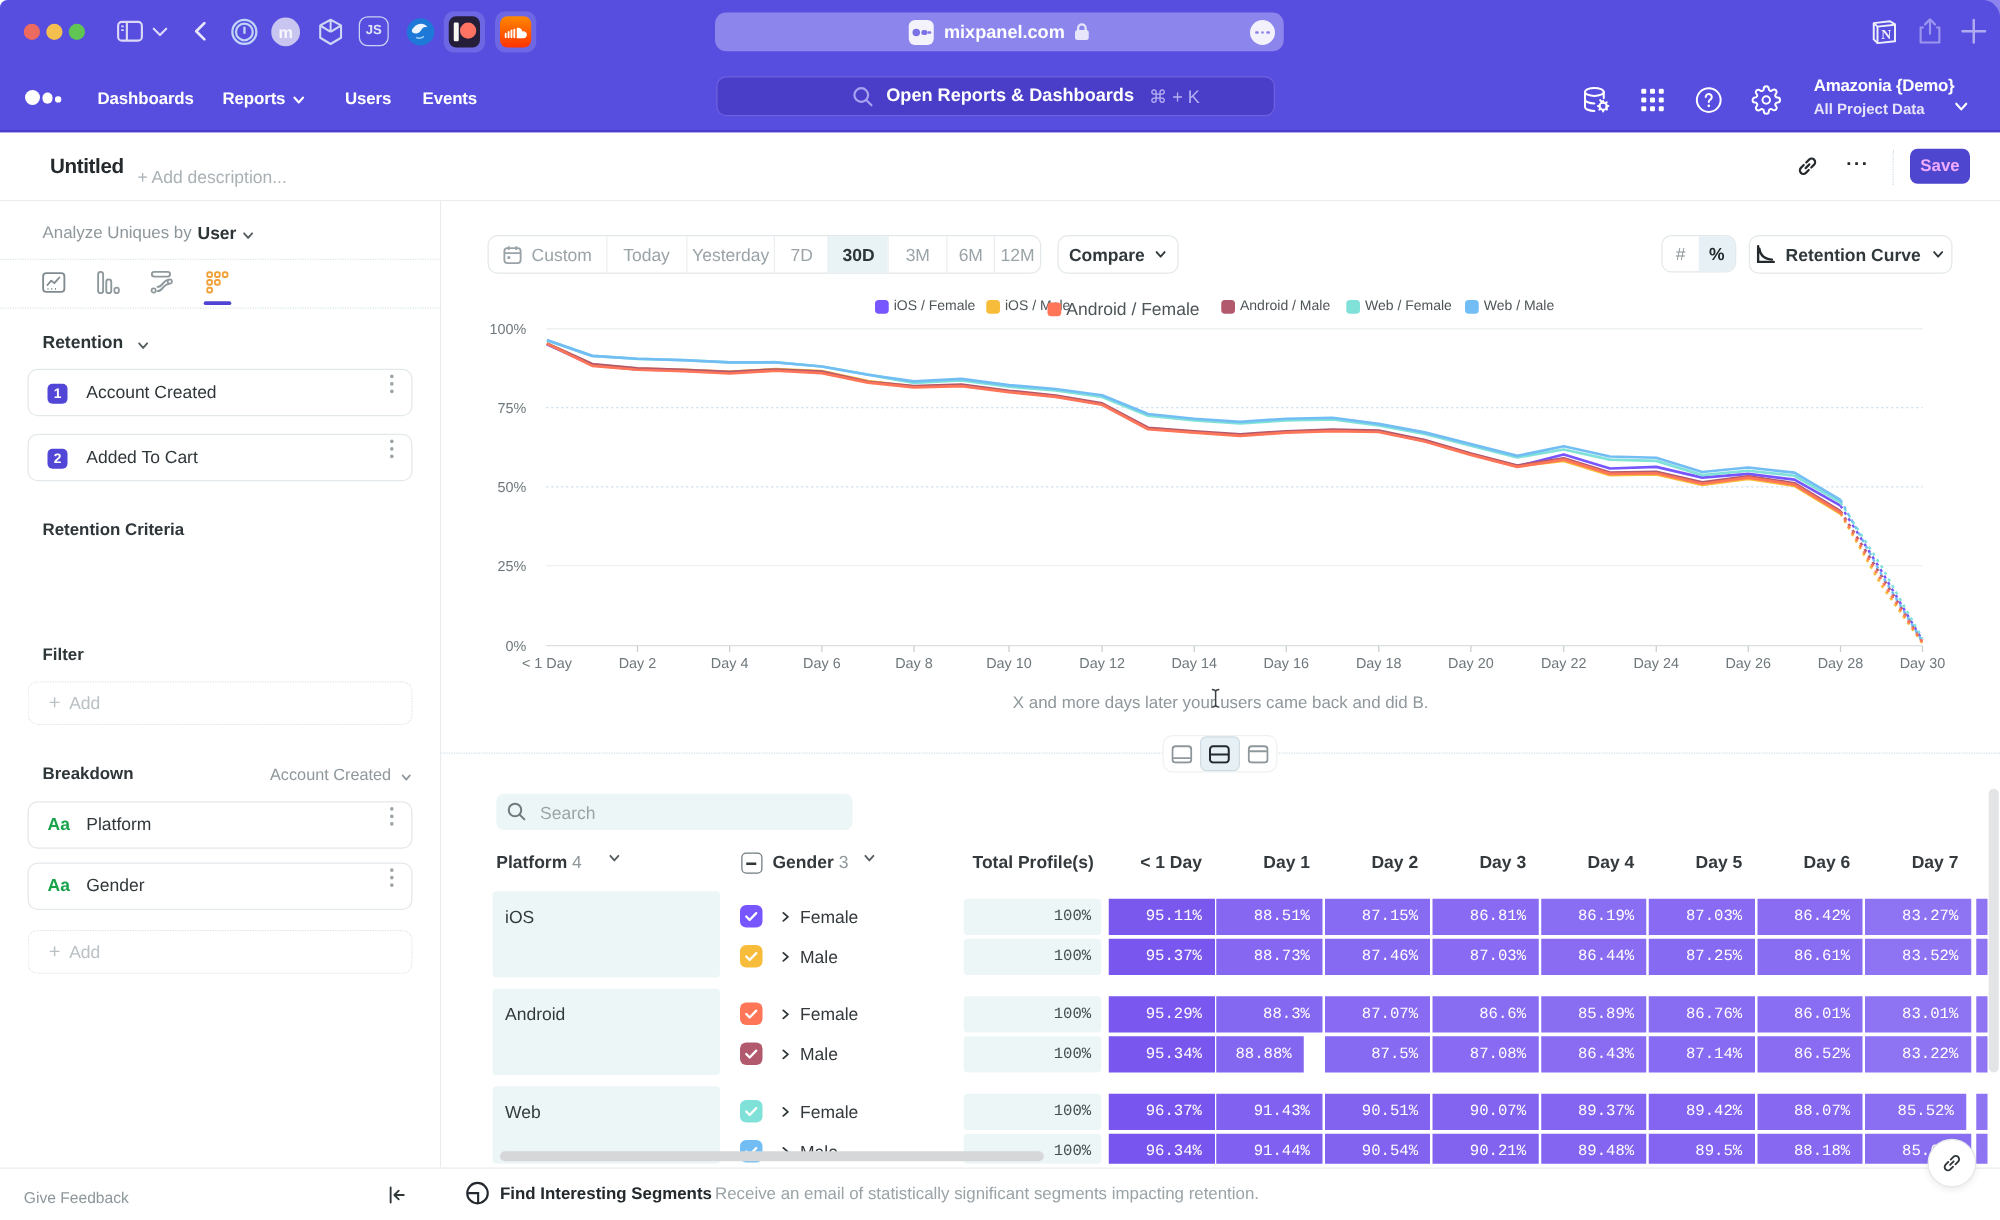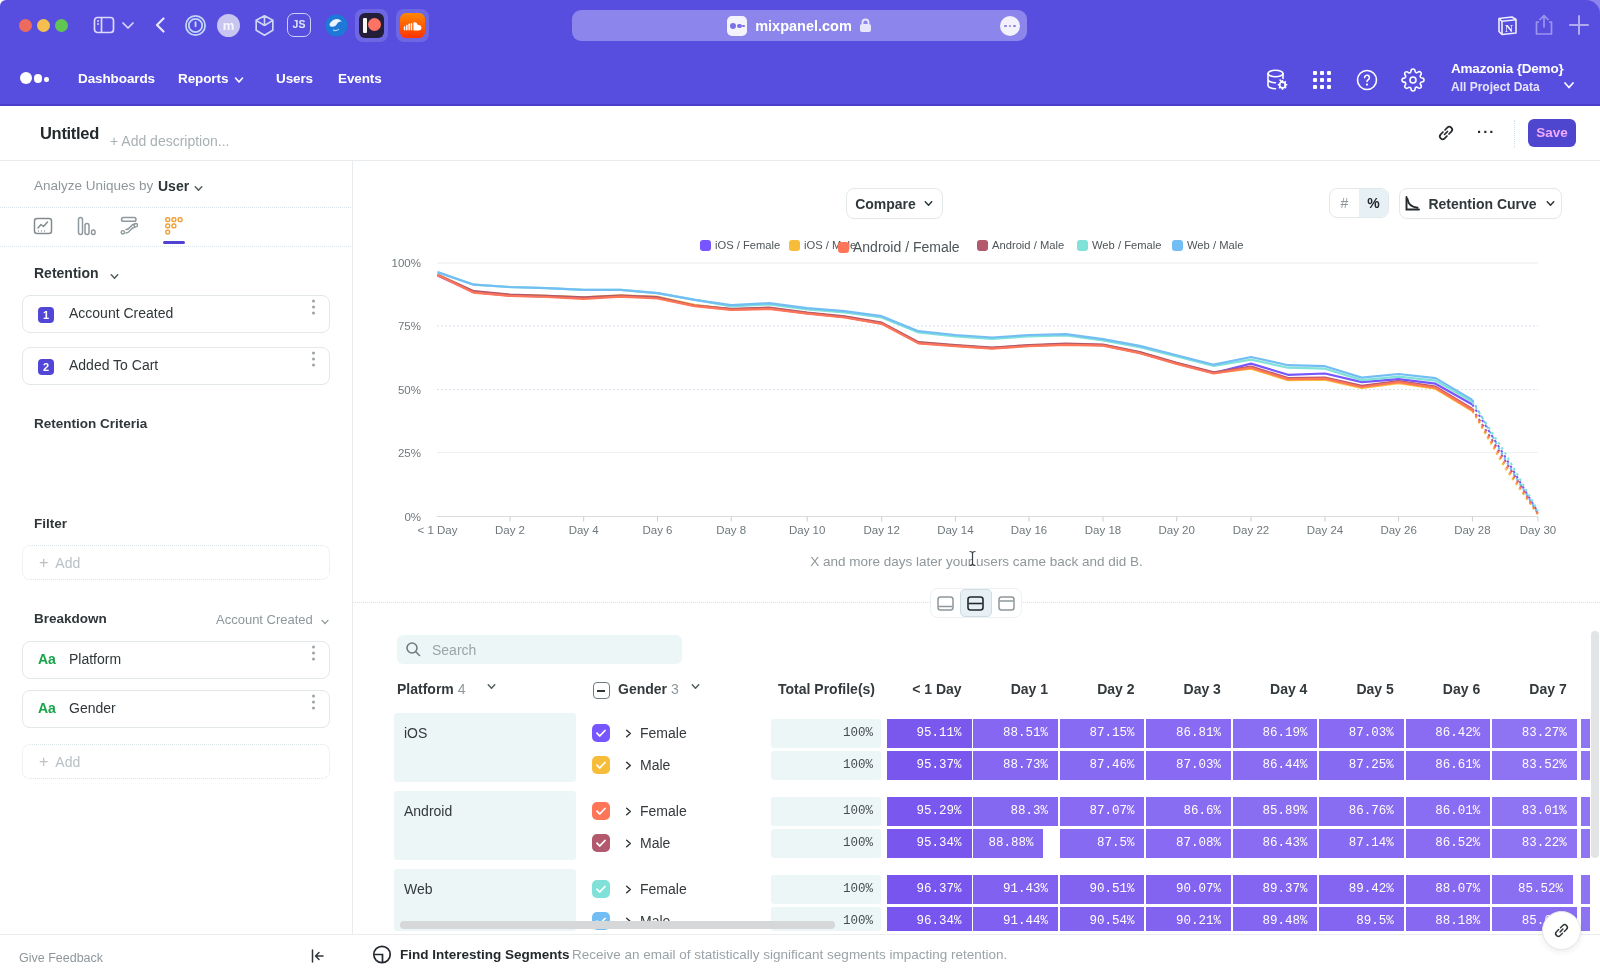--- a/index.html
+++ b/index.html
@@ -144,20 +144,28 @@
       <div class="abs" style="left:13.5px;top:2px;width:8.5px;height:8.5px;border-radius:50%;background:#fff"></div>
       <div class="abs" style="left:24px;top:5px;width:4.5px;height:4.5px;border-radius:50%;background:#fff"></div>
     </div>
     <div class="navtxt" style="left:78px;top:19px">Dashboards</div>
     <div class="navtxt" style="left:178px;top:19px">Reports</div>
     <svg class="abs" style="left:233px;top:22px" width="12" height="12" viewBox="0 0 12 12">
           <path d="M2.5 4l3.5 4 3.5-4" fill="none" stroke="#fff" stroke-width="1.6" stroke-linecap="round" stroke-linejoin="round"></path>
         </svg>
     <div class="navtxt" style="left:276px;top:19px">Users</div>
     <div class="navtxt" style="left:338px;top:19px">Events</div>
+    <div id="searchbar">
+      <svg style="margin-left:107px" width="19" height="19" viewBox="0 0 19 19">
+            <circle cx="8" cy="8" r="5.5" fill="none" stroke="#aaa3f0" stroke-width="1.7"></circle>
+            <line x1="12.2" y1="12.2" x2="16.2" y2="16.2" stroke="#aaa3f0" stroke-width="1.7" stroke-linecap="round"></line>
+          </svg>
+      <span style="color:#fff;font-weight:700;margin-left:9px">Open Reports &amp; Dashboards</span>
+      <span style="color:#b6b0f2;margin-left:12px;font-weight:400">⌘ + K</span>
+    </div>
 
     <svg class="abs" style="left:1264px;top:15px" width="26" height="26" viewBox="0 0 26 26">
           <ellipse cx="11.5" cy="6.5" rx="7.5" ry="3.2" class="whtico"></ellipse>
           <path d="M4 6.5v6c0 1.8 3.4 3.2 7.5 3.2M4 12.5v6c0 1.8 3.4 3.2 7.5 3.2M19 6.5v5" class="whtico"></path>
           <circle cx="18.5" cy="18" r="3" class="whtico"></circle>
           <path d="M18.5 13.8v1.6m0 5.2v1.6m4.2-4.4h-1.6m-5.2 0h-1.6m7.1-3l-1.1 1.1m-3.7 3.7l-1.1 1.1m6 0L21 17.9m-3.8-3.7l-1.1-1.1" class="whtico" stroke-width="1.3"></path>
         </svg>
 
     <svg class="abs" style="left:1310px;top:16px" width="24" height="24" viewBox="0 0 24 24">
           <g fill="#fff">
@@ -284,20 +292,36 @@
     <svg class="dots3" style="top:11px" width="3" height="16">
           <circle cx="1.5" cy="2" r="1.5" fill="#9aa3a7"></circle>
           <circle cx="1.5" cy="8" r="1.5" fill="#9aa3a7"></circle>
           <circle cx="1.5" cy="14" r="1.5" fill="#9aa3a7"></circle>
         </svg>
   </div>
   <div class="addbox" style="top:583px"><span style="font-size:16px">+</span>&nbsp; Add</div>
 </div>
 
 <div id="main" class="abs" style="left:353px;top:161px;width:1247px;height:773px;background:#fff">
+  <div id="bgroup">
+<div class="seg" style="width:94px"><svg style="margin-right:7px" width="16" height="16" viewBox="0 0 16 16">
+            <rect x="1.5" y="2.5" width="13" height="12" rx="2.5" fill="none" stroke="#9aa3a7" stroke-width="1.5"></rect>
+            <line x1="1.5" y1="6.5" x2="14.5" y2="6.5" stroke="#9aa3a7" stroke-width="1.5"></line>
+            <line x1="5" y1="1" x2="5" y2="4" stroke="#9aa3a7" stroke-width="1.5"></line>
+            <line x1="11" y1="1" x2="11" y2="4" stroke="#9aa3a7" stroke-width="1.5"></line>
+            <rect x="4" y="9" width="2.2" height="2.2" fill="#9aa3a7"></rect>
+          </svg>Custom</div>
+<div class="seg" style="width:64px">Today</div>
+<div class="seg" style="width:71px">Yesterday</div>
+<div class="seg" style="width:43px">7D</div>
+<div class="seg selseg" style="width:48px">30D</div>
+<div class="seg" style="width:47px">3M</div>
+<div class="seg" style="width:38px">6M</div>
+<div class="seg" style="width:37px">12M</div>
+</div>
 <div class="btn" style="left:493px;top:27px;width:97px;height:31px">Compare<svg style="margin-left:7px" width="11" height="11" viewBox="0 0 12 12">
           <path d="M2.5 4l3.5 4 3.5-4" fill="none" stroke="#30383b" stroke-width="1.6" stroke-linecap="round" stroke-linejoin="round"></path>
         </svg></div>
 <div class="abs" style="left:976px;top:27px;width:60px;height:30px;border:1px solid #e3e8ea;border-radius:8px;background:#fff;display:flex">
         <div style="width:50%;display:flex;align-items:center;justify-content:center;color:#8e979b;font-size:14px">#</div>
         <div style="width:50%;display:flex;align-items:center;justify-content:center;background:#e7f1f5;border-radius:0 7px 7px 0;color:#23292c;font-size:14px;font-weight:700">%</div>
       </div>
 <div class="btn" style="left:1046px;top:27px;width:163px;height:31px;font-weight:700"><svg style="margin-right:8px" width="15" height="15" viewBox="0 0 15 15">
           <path d="M1.5 1v12.5H14" fill="none" stroke="#23292c" stroke-width="1.9" stroke-linecap="round"></path>
           <path d="M2.5 3c.5 4.5 3.5 8 10 8.7" fill="none" stroke="#23292c" stroke-width="1.9" stroke-linecap="round"></path>

